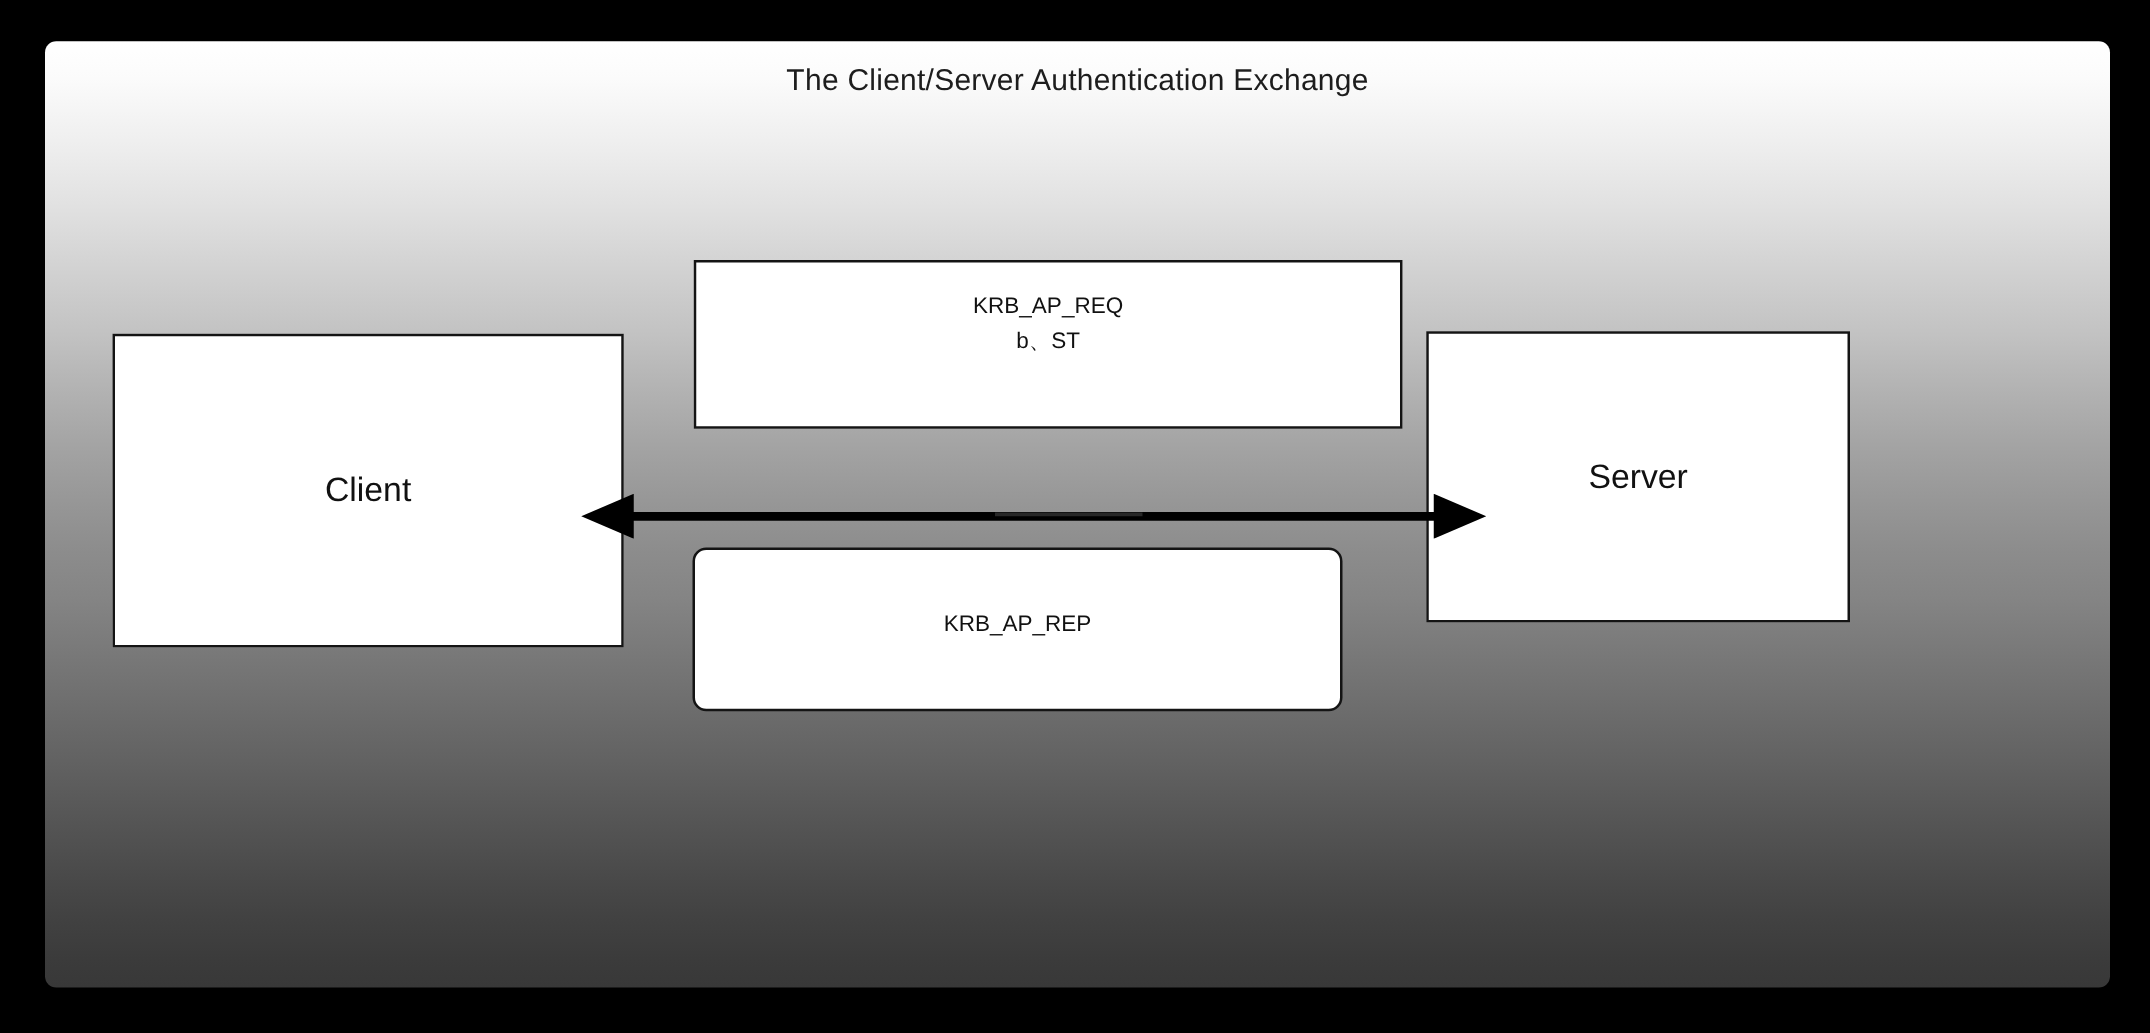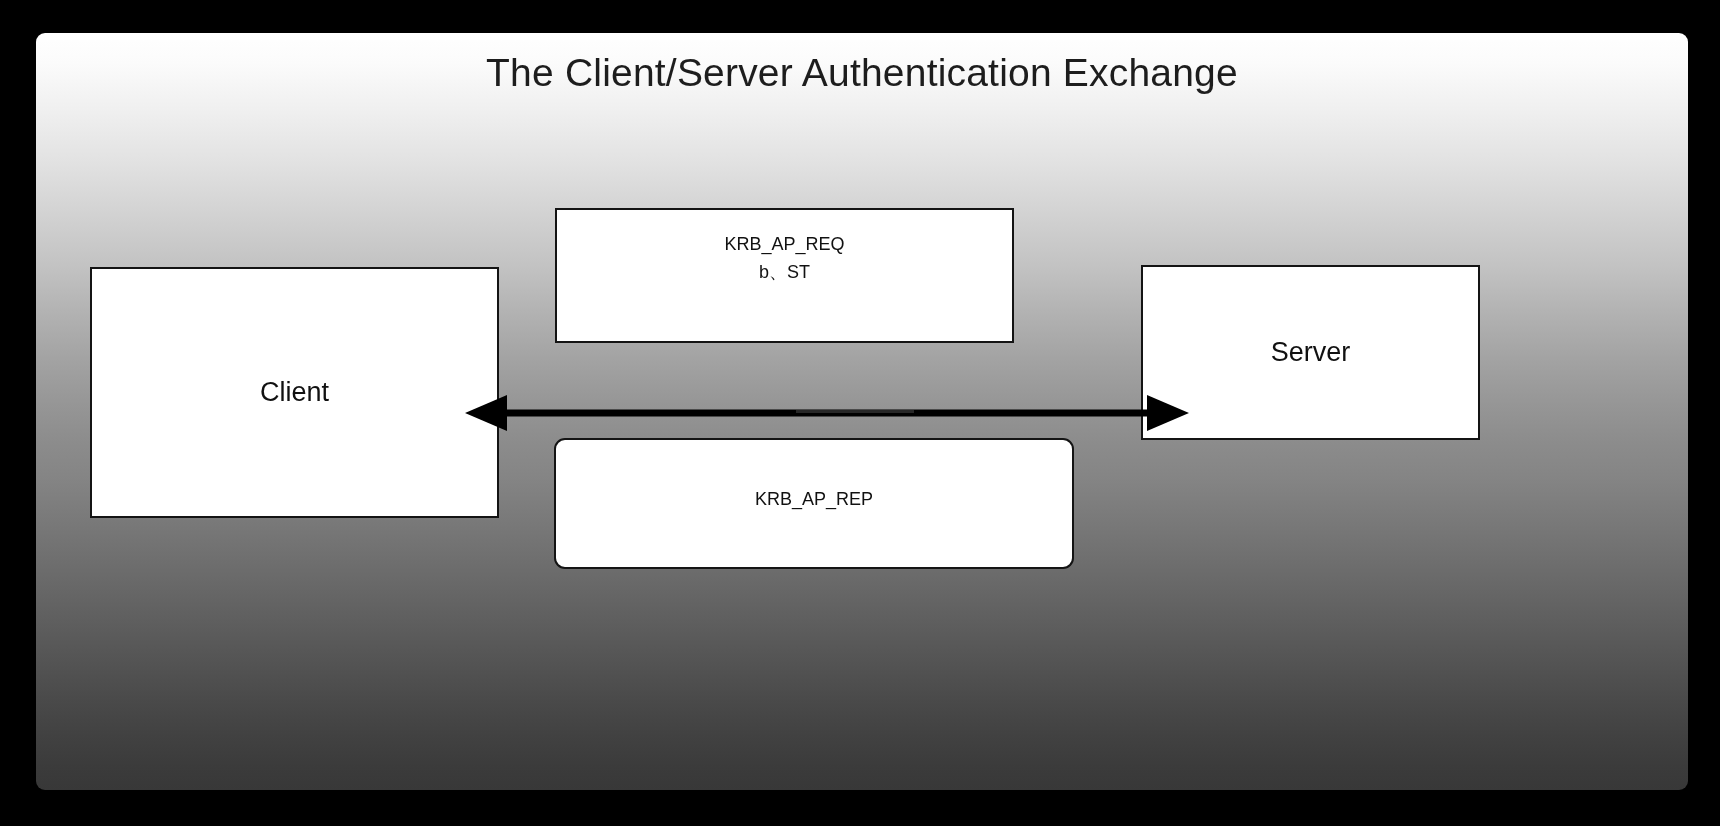--- a/index.html
+++ b/index.html
@@ -54,21 +54,21 @@
   }
 
   
   #title {
     position: absolute;
     left: 0;
     top: 0;
     width: 1652px;
     text-align: center;
     padding-top: 18px;
-    font-size: 39px;
+    font-size: 24px;
     color: #1d1d1d;
     letter-spacing: 0.2px;
     white-space: nowrap;
   }
 
   
   .node {
     position: absolute;
     background: #ffffff;
     border: 2.5px solid #141414;
@@ -88,38 +88,38 @@
     left: 54px;
     top: 234px;
     width: 409px;
     height: 251px;
   }
   
   #server-node {
     left: 1105px;
     top: 232px;
     width: 339px;
-    height: 175px;
+    height: 233px;
   }
 
   
   .msg-box {
     position: absolute;
     background: #ffffff;
     border: 2.5px solid #141414;
     box-sizing: border-box;
     display: flex;
     flex-direction: column;
     align-items: center;
     justify-content: flex-start;
   }
   #msg-req {
     left: 519px;
     top: 175px;
-    width: 459px;
+    width: 567px;
     height: 135px;
     padding-top: 20px;
   }
   #msg-rep {
     left: 518px;
     top: 405px;
     width: 520px;
     height: 131px;
     padding-top: 45px;
     border-radius: 11px;

